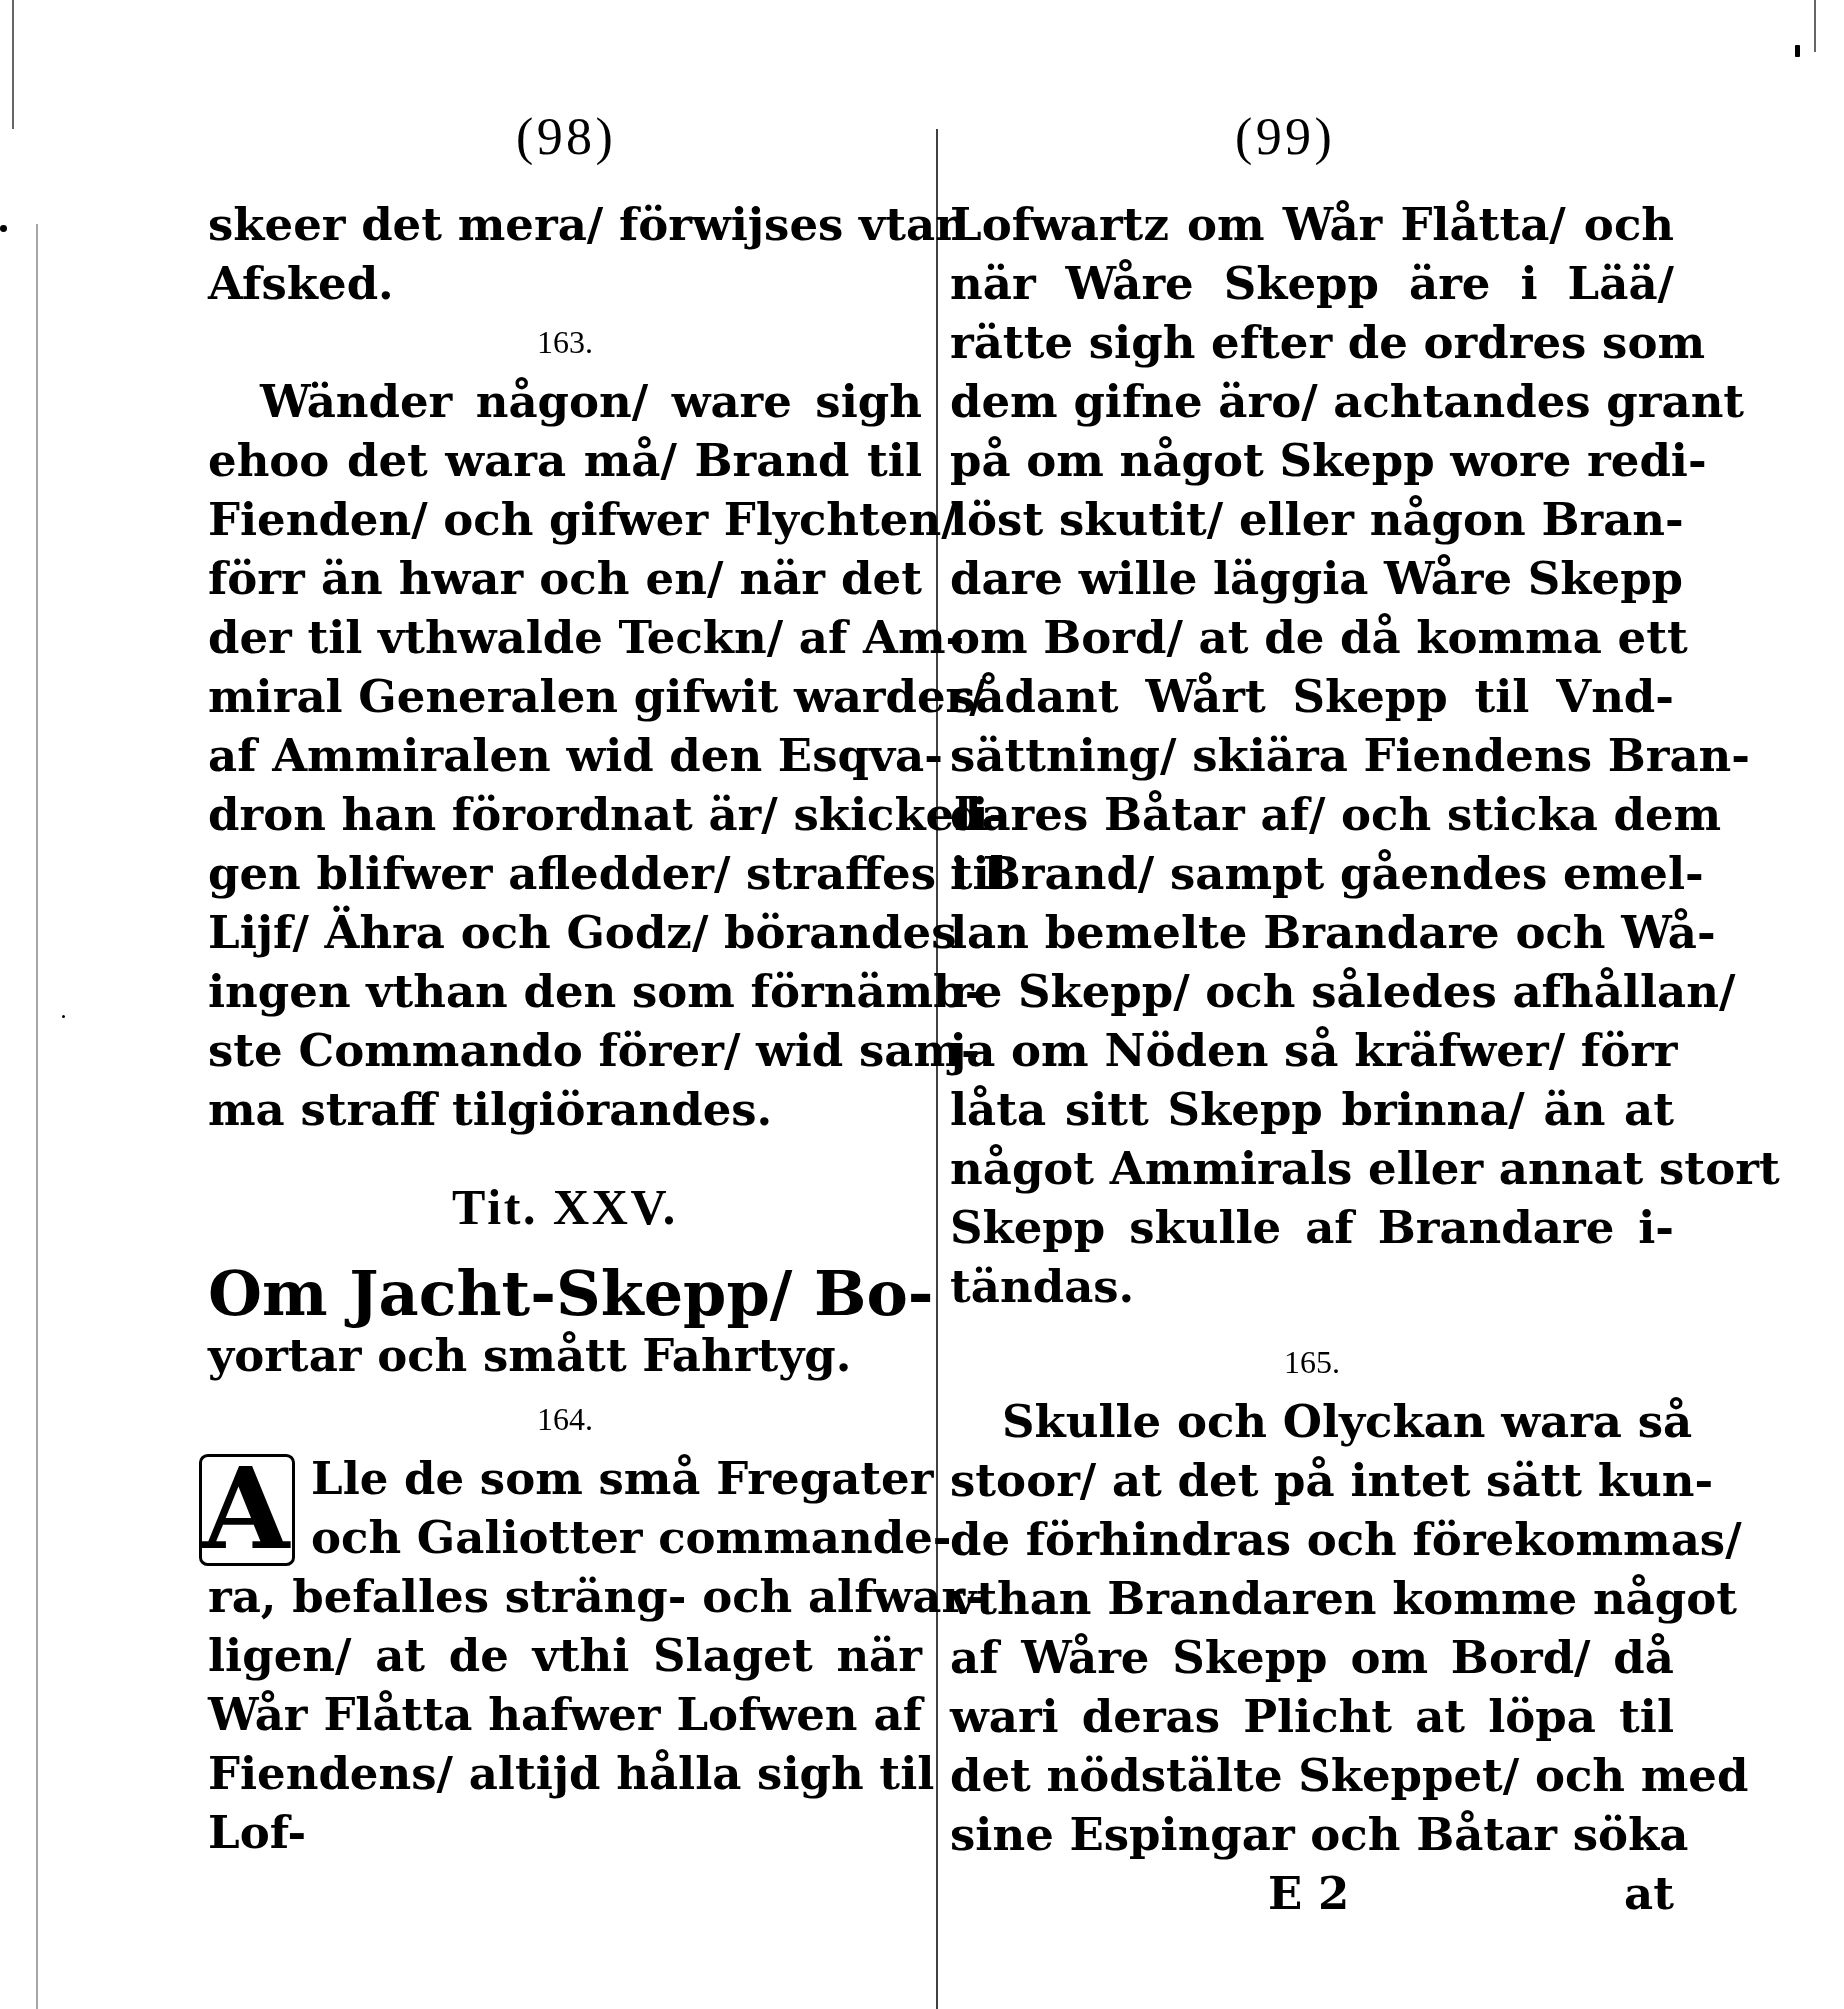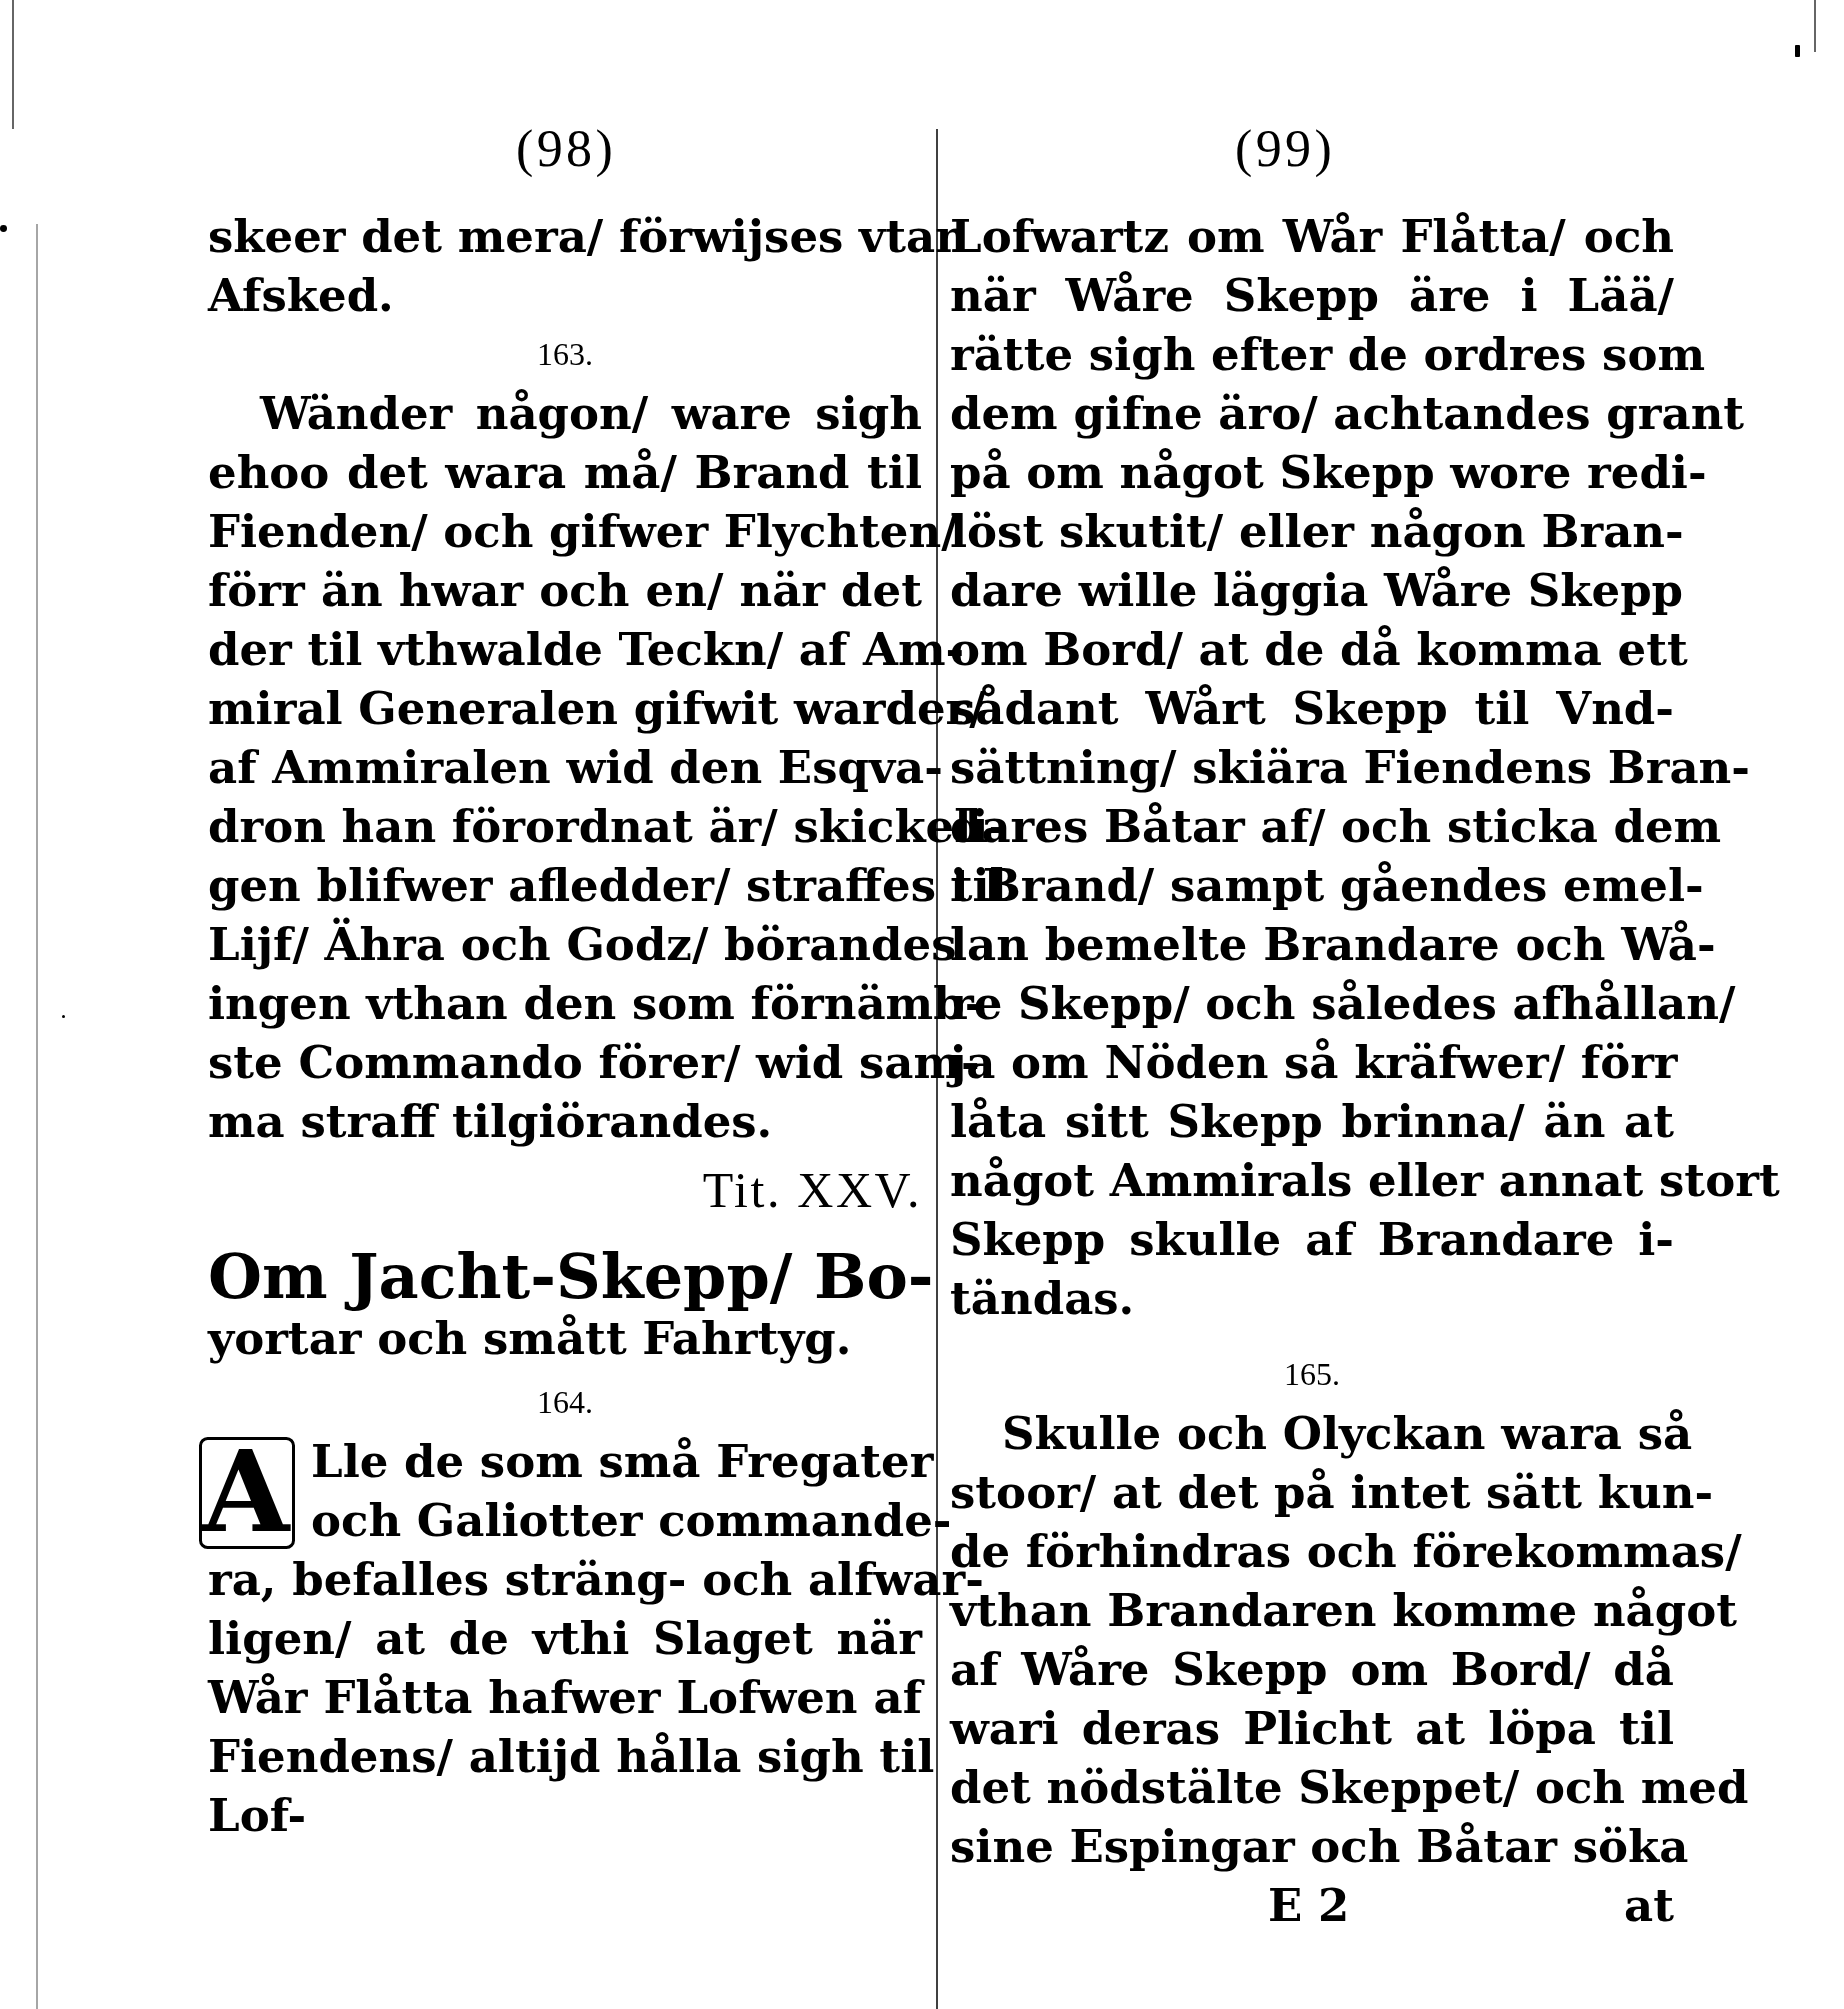--- a/index.html
+++ b/index.html
@@ -1,32 +1,32 @@
 <!DOCTYPE html>
 <html style="font-size:13.8px"><head>
 <meta charset="utf-8">
 <style>
   html,body{margin:0;padding:0;background:#ffffff;}
   body{width:1845px;height:2010px;position:relative;overflow:hidden;color:#000;
        font-family:"DejaVu Serif","Liberation Serif",serif;}
-  .page{position:absolute;top:16px;height:1860px;}
+  .page{position:absolute;top:4px;height:1860px;}
   .page.left{left:0;width:938px;}
   .page.right{left:938px;width:907px;padding-left:20px;}
   .folio{position:absolute;top:103px;font-size:52px;letter-spacing:3.4px;font-family:"Liberation Serif",serif;}
   .page.left .folio{left:516px;}
   .page.right .folio{left:297px;}
   .column{position:absolute;top:191px;font-size:45px;line-height:59px;
           font-family:"DejaVu Serif","Liberation Serif",serif;font-weight:bold;}
   .page.left .column{left:208px;width:714px;}
   .page.right .column{left:12px;width:724px;}
   .line{display:block;white-space:nowrap;text-align:justify;text-align-last:justify;height:59px;overflow:visible;}
   .line.last{text-align-last:left;}
   .line.indent{padding-left:52px;}
   .num{display:block;text-align:center;font-family:"Liberation Serif",serif;font-weight:normal;font-size:32px;height:59px;}
-  .title{display:block;text-align:right;font-family:"Liberation Serif",serif;font-weight:normal;font-size:50px;letter-spacing:2.6px;height:69px;margin-top:10px;}
+  .title{display:block;text-align:center;font-family:"Liberation Serif",serif;font-weight:bold;font-size:50px;letter-spacing:2.6px;height:69px;margin-top:39px;}
   .heading1{display:block;font-size:62px;line-height:69px;text-align:justify;text-align-last:justify;white-space:nowrap;margin-top:12px;}
   .heading2{display:block;font-size:45px;line-height:55px;text-align:left;white-space:nowrap;}
   .dropcap-line{position:relative;padding-left:103px;display:block;white-space:nowrap;text-align:justify;text-align-last:justify;height:59px;}
   .dropcap{position:absolute;left:-8.6px;top:5.2px;font-size:112px;line-height:103px;font-family:"DejaVu Serif",serif;font-weight:bold;
            width:96px;height:112px;text-align:center;border:3.4px solid #000;box-sizing:border-box;border-radius:8.6px;}
   .catch{display:block;height:59px;}
   .signature-row{position:relative;display:block;height:59px;}
   .signature{position:absolute;left:318px;}
   .catchword{position:absolute;right:0;}
   .gutter{position:absolute;left:936px;width:1.7px;background:#000;opacity:.75;}

